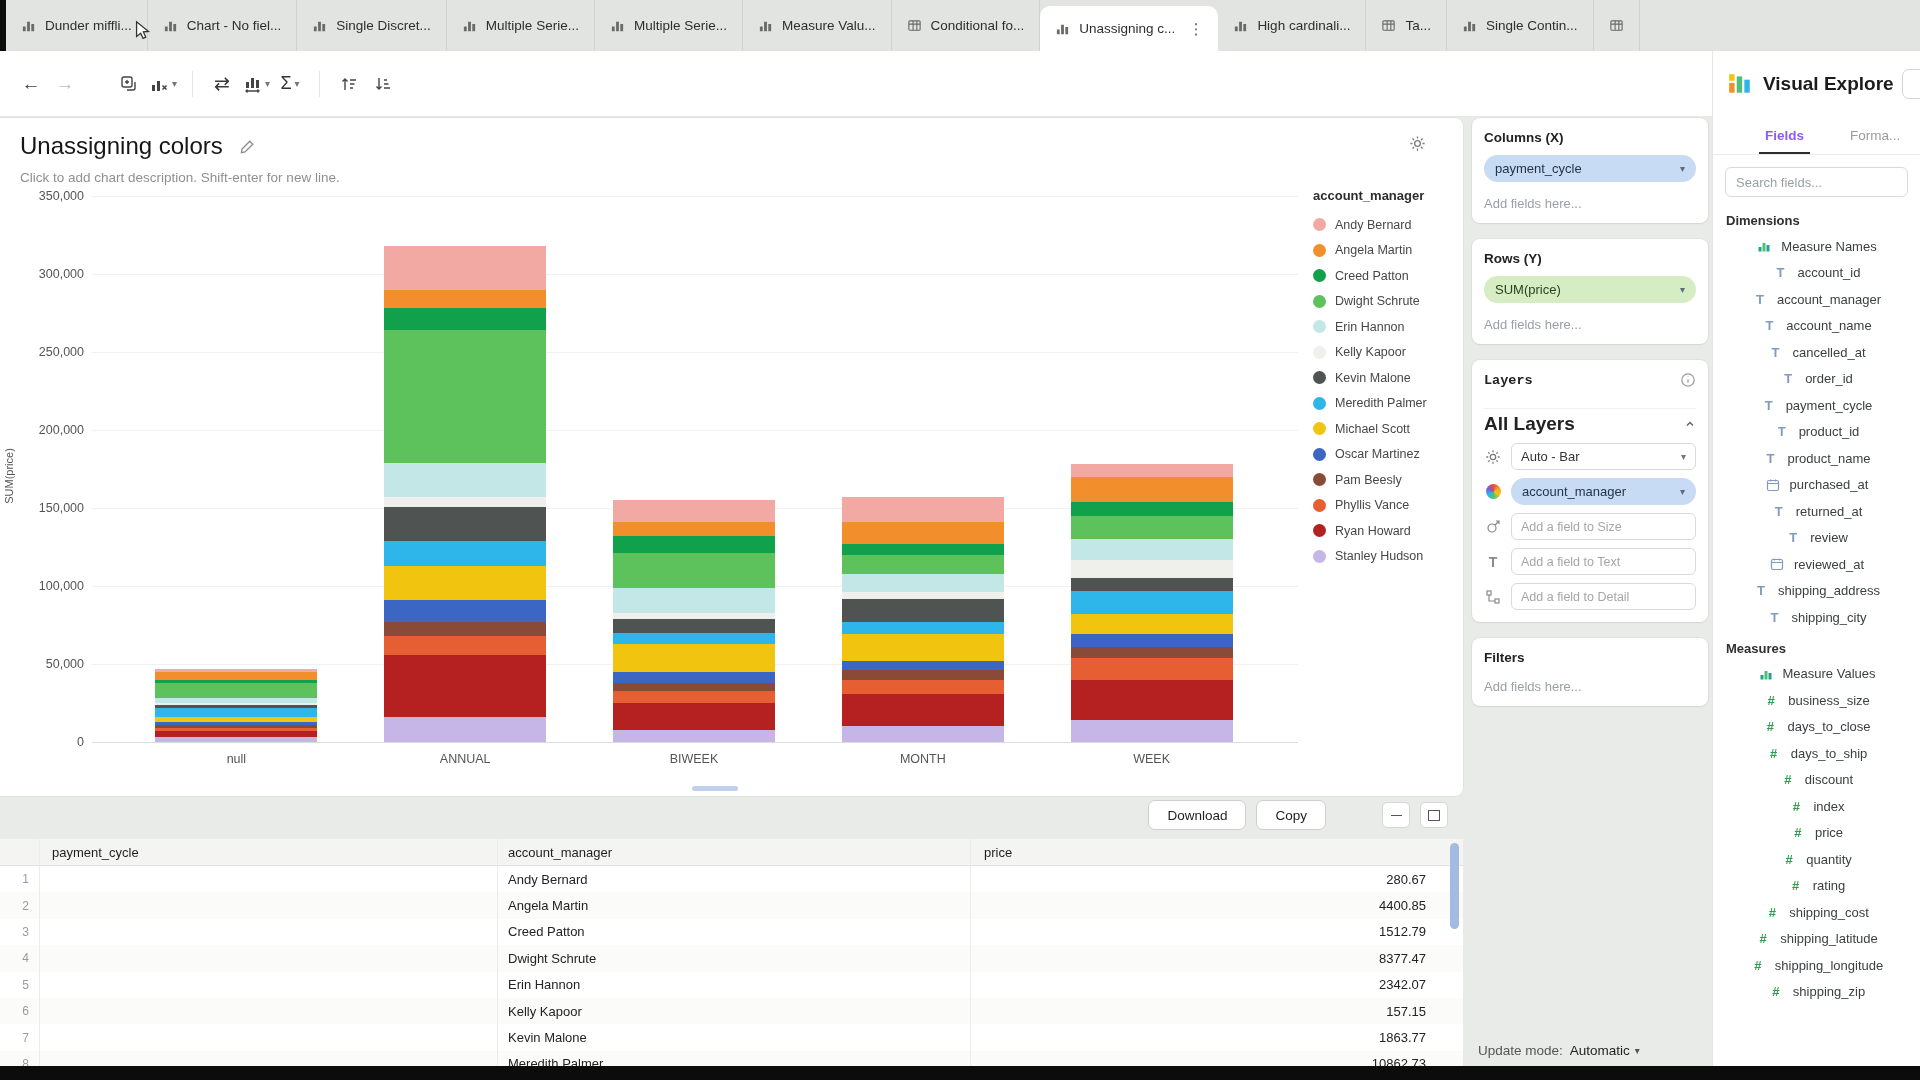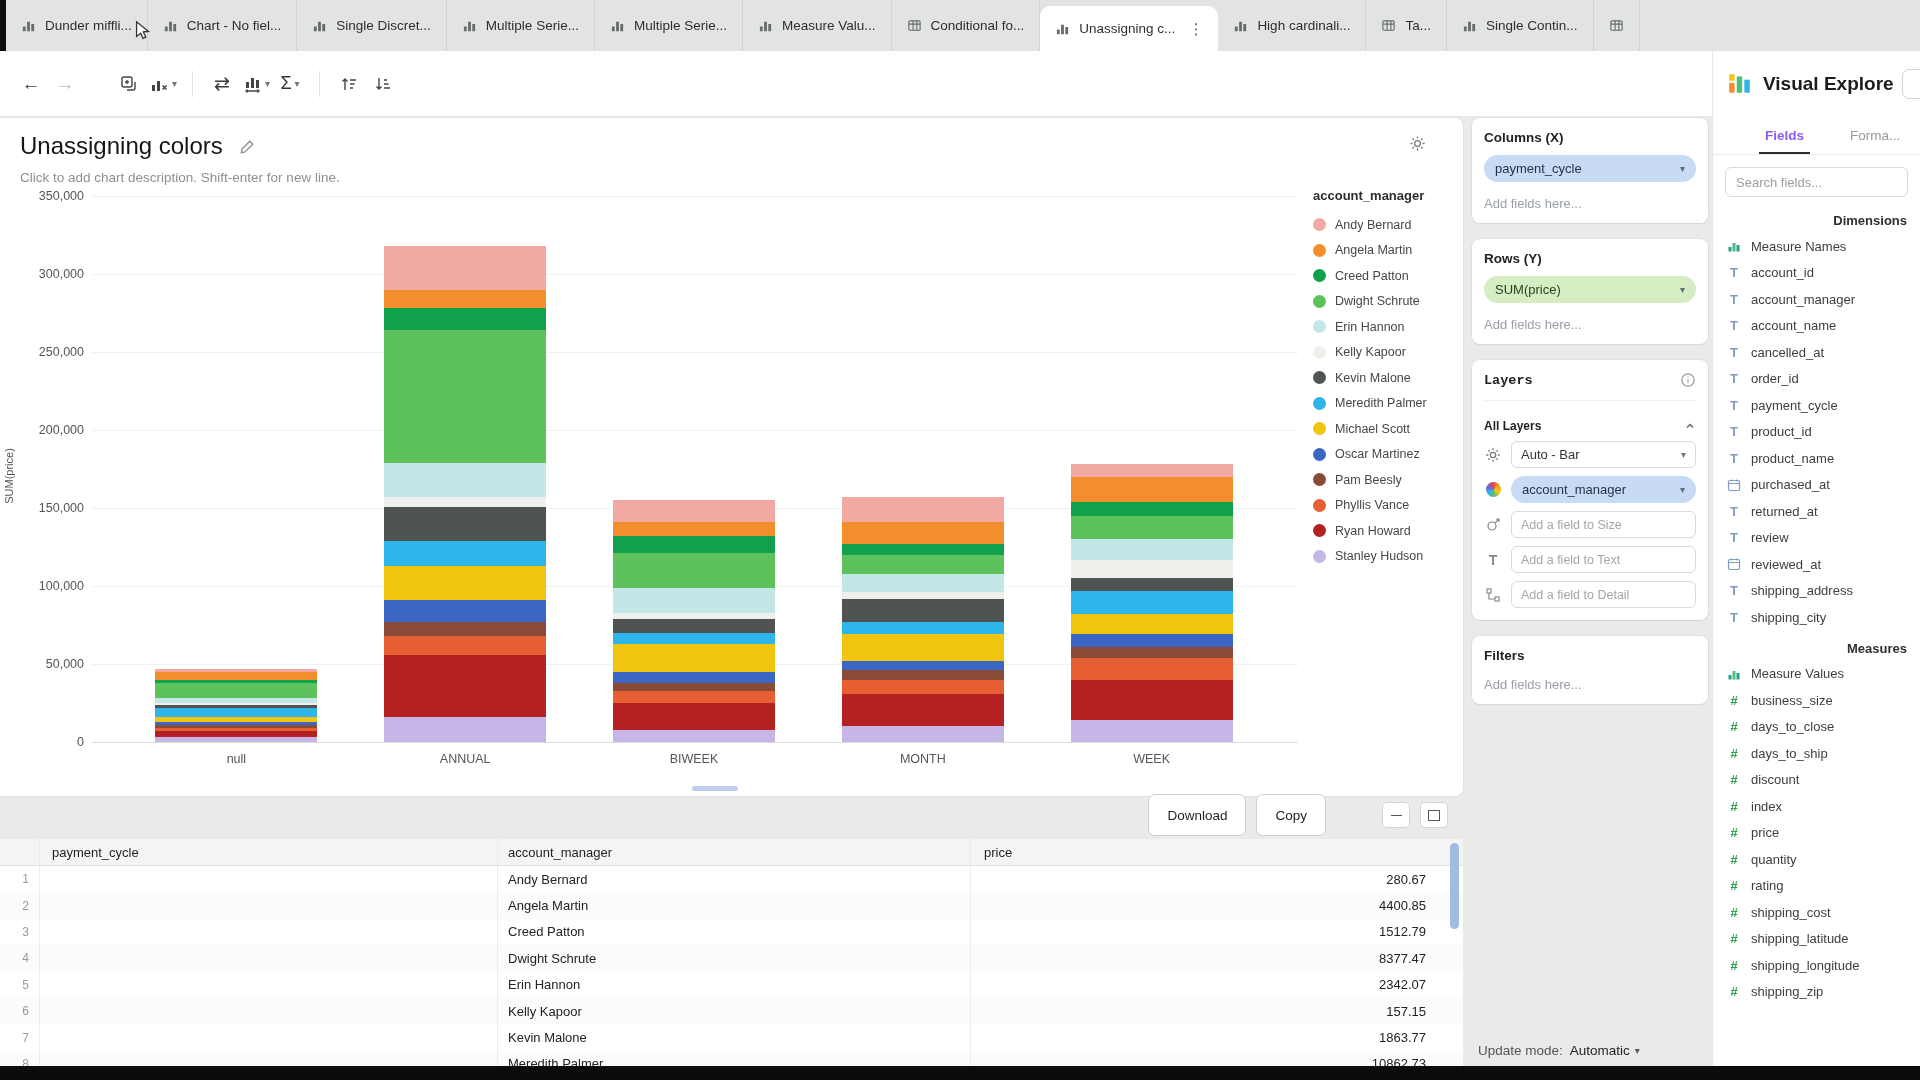--- a/index.html
+++ b/index.html
@@ -30,39 +30,39 @@
   .fields-panel{position:absolute;left:1712px;top:116px;width:208px;bottom:0;background:#fff;
                 border-left:1px solid #e4e6e4;display:flex;flex-direction:column;overflow:hidden;box-sizing:border-box;}
   .fp-tabs{display:flex;gap:46px;padding-left:52px;height:38px;border-bottom:1px solid #ececec;align-items:stretch;flex:none;white-space:nowrap;}
   .fp-tab{font-size:13.5px;color:#9a9a9a;display:flex;align-items:center;position:relative;}
   .fp-tab.active{color:#8b5cf6;font-weight:bold;}
   .fp-tab.active::after{content:'';position:absolute;left:-6px;right:-6px;bottom:0;height:2px;background:#2d2d2d;}
   .fp-search{margin:12px 12px 6px;flex:none;}
   .fp-search input{width:100%;height:30px;border:1px solid #d8dad8;border-radius:6px;padding:0 10px;
                    font-size:13px;color:#8b5cf6;box-sizing:border-box;font-family:inherit;outline:none;background:#fff;}
   .fp-search input::placeholder{color:#9aa0a6;}
-  .fp-section-title{padding:10px 13px 5px;font-size:13px;font-weight:bold;color:#2f2f2f;flex:none;text-align:right;}
-  .fp-item{display:flex;align-items:center;gap:9px;height:26.5px;padding:0 13px;font-size:13px;color:#3c4043;flex:none;}
+  .fp-section-title{padding:10px 13px 5px;font-size:13px;font-weight:bold;color:#2f2f2f;flex:none;}
+  .fp-item{display:flex;align-items:center;gap:9px;height:26.5px;padding:0 13px;font-size:13px;color:#3c4043;flex:none;justify-content:center;}
   .ficon{width:16px;display:flex;align-items:center;justify-content:center;flex:none;}
   .ficon.t{color:#7f9cc0;font-size:13px;font-weight:bold;}
   .ficon.num{color:#2f9e4f;font-size:13px;font-weight:bold;}
   
   .shelf{position:absolute;left:1472px;top:118px;width:236px;bottom:0;display:flex;flex-direction:column;box-sizing:border-box;}
   .card{background:#fff;border-radius:8px;box-shadow:0 0 0 1px rgba(0,0,0,0.035),0 1px 2px rgba(0,0,0,0.06);
         padding:12px;margin-bottom:16px;flex:none;}
   .card-title{font-size:13.5px;font-weight:bold;color:#222;}
   .pill{height:27px;border-radius:14px;display:flex;align-items:center;justify-content:space-between;
         padding:0 11px;font-size:13px;color:#243447;margin-top:10px;}
   .pill.blue{background:#c7dbf5;}
   .pill.green{background:#d6edc3;color:#2c421d;}
   .pill .caret{font-size:10px;color:#5b6b80;}
   .ph-text{color:#9aa0a6;font-size:13px;margin-top:14px;}
   .layers-head{display:flex;justify-content:space-between;align-items:center;font-family:Liberation Mono, monospace;}
-  .all-layers{display:flex;justify-content:space-between;align-items:center;margin-top:12px;padding-top:18px;
-              border-top:1px solid #f0f0f0;font-size:12px;font-weight:bold;color:#222;}
+  .all-layers{display:flex;justify-content:space-between;align-items:center;margin-top:20px;padding-top:4px;
+              border-top:1px solid #f0f0f0;font-size:19px;font-weight:bold;color:#222;}
   .lrow{display:flex;align-items:center;gap:9px;margin-top:8px;}
   .licon{width:18px;display:flex;justify-content:center;flex:none;}
   .control{flex:1;height:27px;border:1px solid #d8dad8;border-radius:6px;display:flex;align-items:center;
            justify-content:space-between;padding:0 9px;font-size:13px;color:#333;background:#fff;box-sizing:border-box;}
   .control .caret{font-size:10px;color:#777;}
   .lrow input{flex:1;height:27px;border:1px solid #d8dad8;border-radius:6px;padding:0 9px;font-size:12.5px;
               color:#333;box-sizing:border-box;font-family:inherit;outline:none;background:#fff;}
   .lrow input::placeholder{color:#a6a6a6;}
   .lrow .pill{flex:1;margin-top:0;}
   .color-dot{width:15px;height:15px;border-radius:50%;
@@ -91,21 +91,21 @@
   .xlabels{position:absolute;left:122px;top:634px;width:1144px;display:flex;}
   .xlabel{flex:1;text-align:center;font-size:12.5px;color:#555;}
   .legend{position:absolute;left:1313px;top:70px;width:150px;}
   .legend-title{font-size:13px;font-weight:bold;color:#2d2d2d;margin-bottom:9px;}
   .legend-item{display:flex;align-items:center;gap:9px;height:25.5px;font-size:12.5px;color:#474747;}
   .ldot{width:13px;height:13px;border-radius:50%;flex:none;}
   .hscroll{position:absolute;left:692px;bottom:5px;width:46px;height:5px;background:#bfd0ec;border-radius:3px;}
   
   .actions{position:absolute;left:0;top:800px;width:1448px;height:30px;display:flex;justify-content:flex-end;
            align-items:center;gap:10px;}
-  .btn{height:42px;padding:0 18px;background:#fff;border:1px solid #cfcfcf;border-radius:7px;
+  .btn{height:30px;padding:0 18px;background:#fff;border:1px solid #cfcfcf;border-radius:7px;
        font-size:13.5px;color:#1f1f1f;display:flex;align-items:center;font-family:inherit;}
   .winbtn{width:26px;height:24px;border:1px solid #d6d6d6;border-radius:5px;background:#fff;
           display:flex;align-items:center;justify-content:center;}
   .winbtn .dash{width:11px;height:0;border-top:1.6px solid #555;}
   .winbtn .sq{width:10px;height:9px;border:1.4px solid #555;}
   .datatable{position:absolute;left:0;top:839px;width:1463px;bottom:0;background:#fff;overflow:hidden;}
   .thead{display:flex;height:26px;background:#f4f5f2;border-bottom:1px solid #e1e3e1;
          font-size:13px;color:#1f1f1f;align-items:center;}
   .trow{display:flex;height:26.4px;align-items:center;font-size:13px;color:#232323;box-sizing:border-box;}
   .trow:nth-child(even){background:#fbfbf9;}

